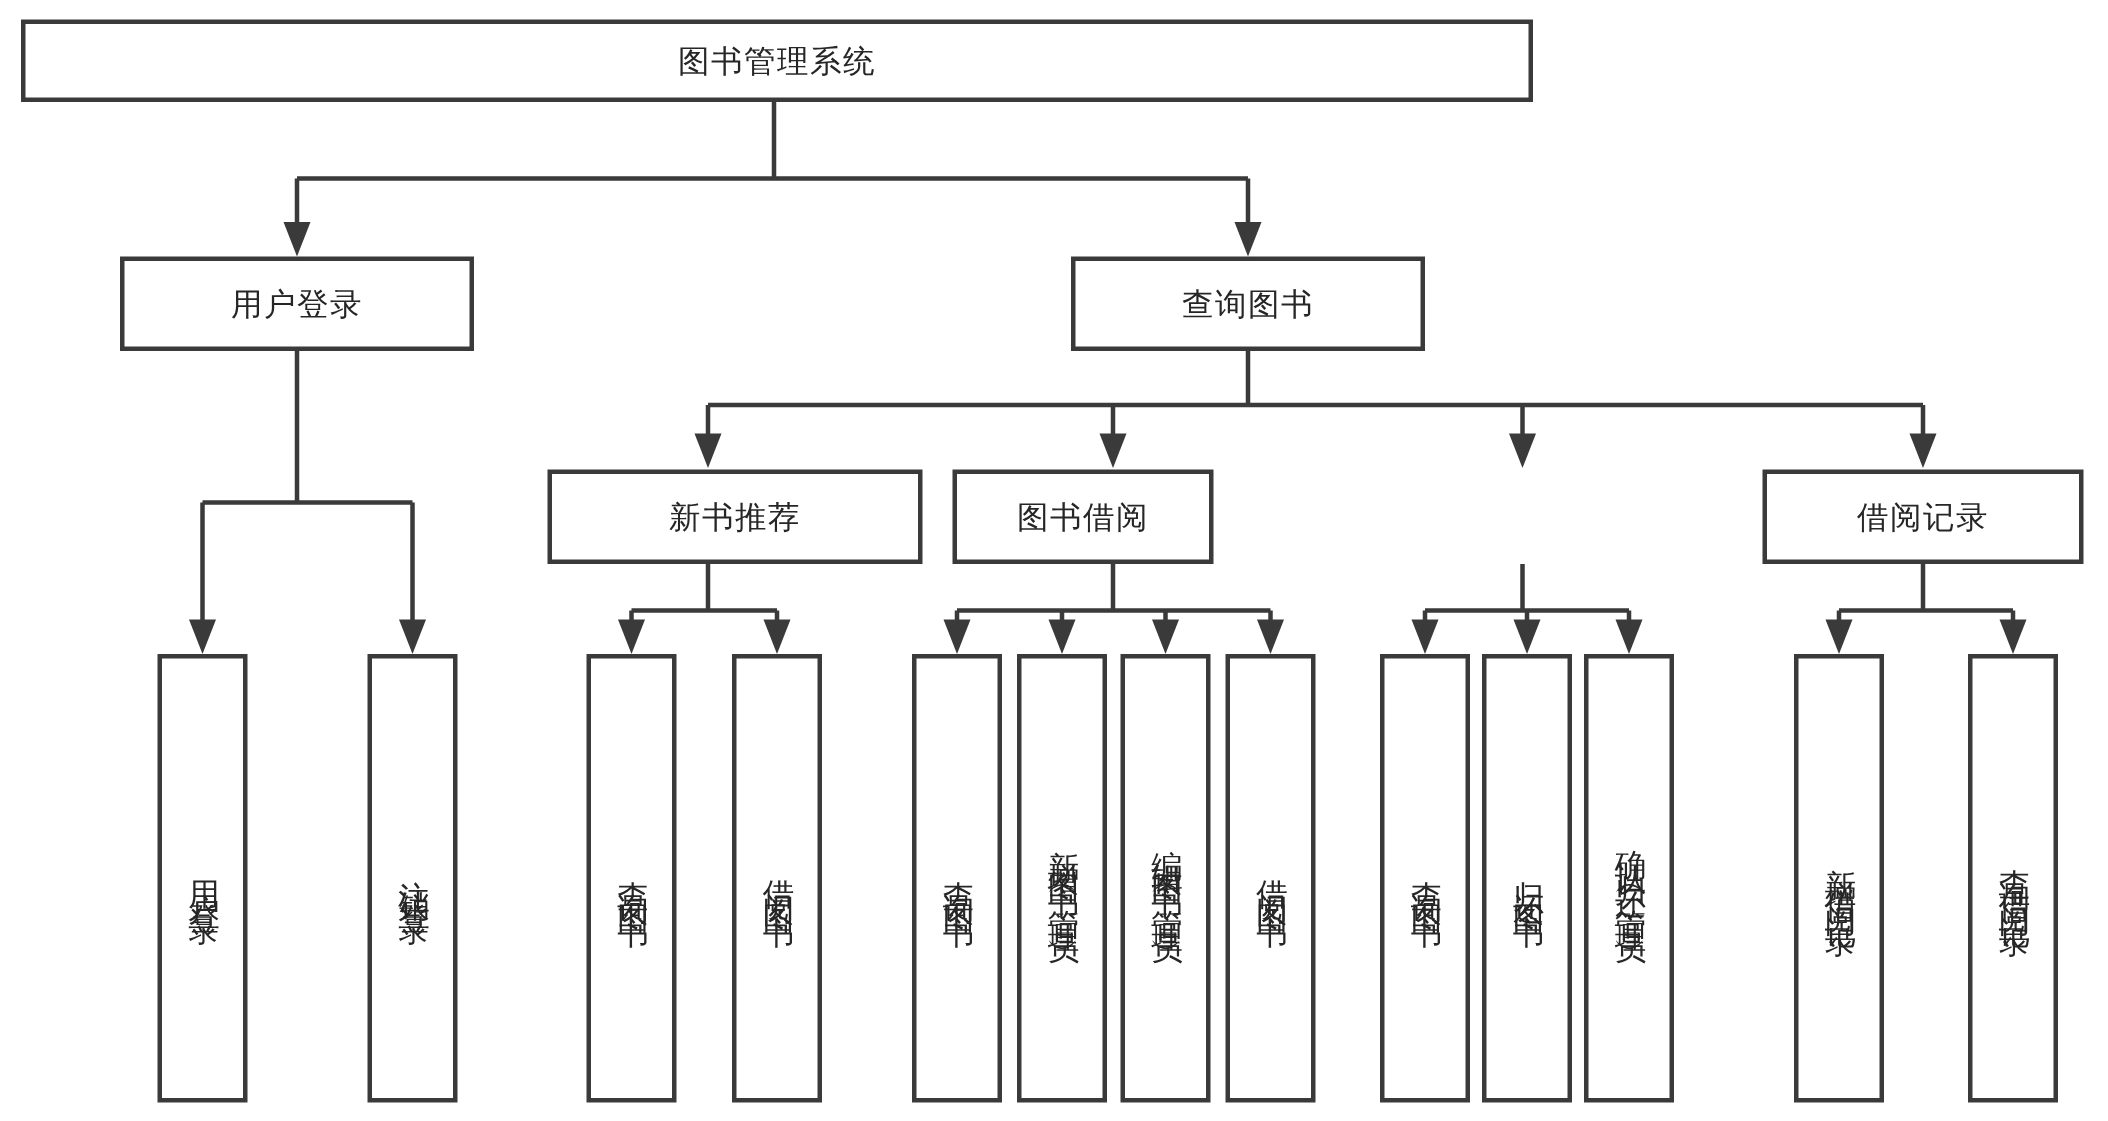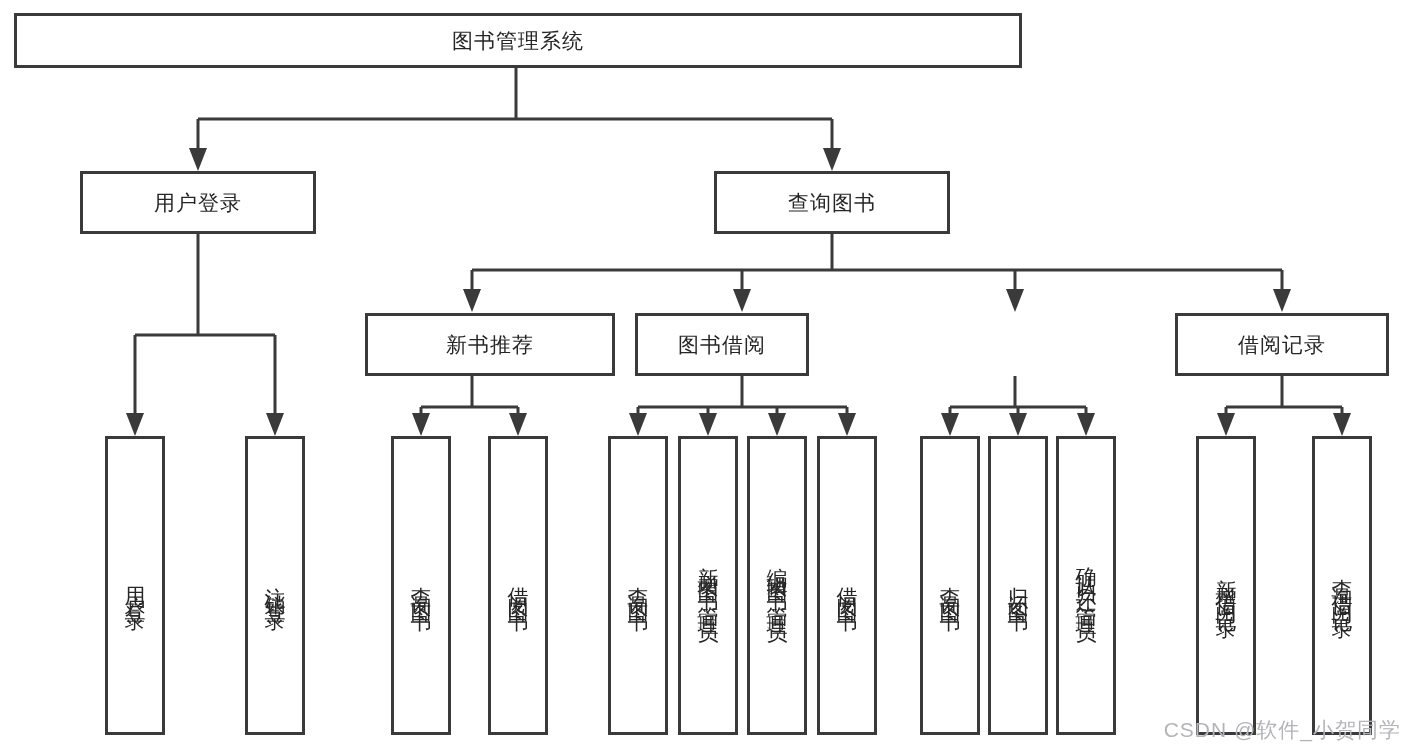--- a/index.html
+++ b/index.html
@@ -118,15 +118,14 @@
   <div class="node leaf" style="left:747px">编辑图书（管理员）</div>
   <div class="node leaf" style="left:817px">借阅图书</div>
 
   <div class="node leaf" style="left:920px">查询图书</div>
   <div class="node leaf" style="left:988px">归还图书</div>
   <div class="node leaf" style="left:1056px">确认归还（管理员）</div>
 
   <div class="node leaf" style="left:1196px">新增借阅记录</div>
   <div class="node leaf" style="left:1312px">查询借阅记录</div>
 
-  <div class="watermark">CSDN @软件_小贺同学</div>
 
 </div>
 
 </body></html>

